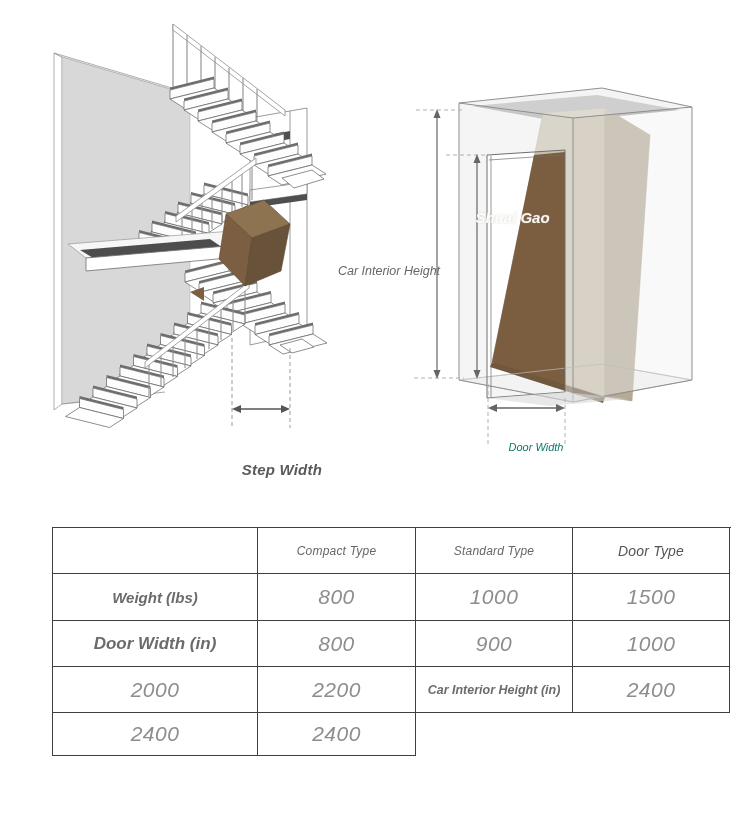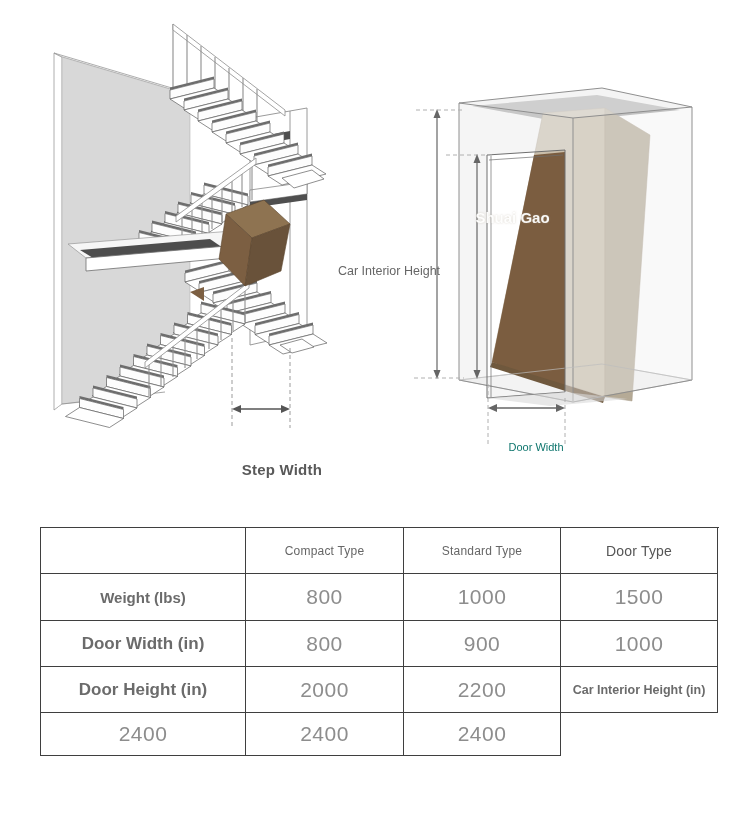--- a/index.html
+++ b/index.html
@@ -1,32 +1,32 @@
 <!DOCTYPE html>
 <html><head>
 <meta charset="utf-8">
 <style>
   html,body{margin:0;padding:0;background:#ffffff;}
   body{font-family:"Liberation Sans","DejaVu Sans",sans-serif;}
-  .stage{position:relative;width:750px;height:838px;background:#fff;overflow:hidden;}
+  .stage{position:relative;width:750px;height:838px;background:#fff;overflow:hidden;font-style:italic;}
   .illus-svg{position:absolute;top:0;}
   #stairs-svg{left:40px;width:340px;height:470px;}
   #elev-svg{left:400px;width:350px;height:470px;}
   .diagram-label{position:absolute;color:#666;}
   #step-width-label{left:214px;top:461px;width:108px;text-align:right;
     font-size:15px;font-weight:600;color:#595959;letter-spacing:.2px;}
   #car-height-label{left:330px;top:264px;width:118px;text-align:center;
     font-size:12.5px;color:#666;}
   #door-width-label{left:486px;top:441px;width:100px;text-align:center;
     font-size:11px;color:#0f766e;}
   #watermark{left:455px;top:209px;width:115px;text-align:center;
     font-size:15px;font-weight:700;color:rgba(255,255,255,.95);
     text-shadow:0 0 2px rgba(180,170,150,.5);}
   
-  .spec-table{position:absolute;left:40px;top:527px;width:678px;
+  .spec-table{position:absolute;left:52px;top:527px;width:678px;
     border-top:1px solid #3f3f3f;border-left:1px solid #3f3f3f;
     display:grid;grid-template-columns:205px 158px 157px 157px;
     grid-template-rows:46px 47px 46px 46px 43px;}
   .cell{border-right:1px solid #3f3f3f;border-bottom:1px solid #3f3f3f;
     display:flex;align-items:center;justify-content:center;background:#fff;}
   .head{font-size:12px;color:#666;letter-spacing:.2px;}
   .head-lg{font-size:14px;color:#555;}
   .rowlabel{font-weight:700;color:#6b6b6b;}
   .rl-lg{font-size:15px;}
   .rl-md{font-size:17px;}
@@ -240,21 +240,20 @@
     <div class="cell rowlabel rl-lg">Weight (lbs)</div>
     <div class="cell val">800</div>
     <div class="cell val">1000</div>
     <div class="cell val">1500</div>
 
     <div class="cell rowlabel rl-md">Door Width (in)</div>
     <div class="cell val">800</div>
     <div class="cell val">900</div>
     <div class="cell val">1000</div>
 
-    <div class="cell rowlabel rl-md">Door Height (in)</div>
     <div class="cell val">2000</div>
     <div class="cell val">2200</div>
 
     <div class="cell rowlabel rl-sm">Car Interior Height (in)</div>
     <div class="cell val">2400</div>
     <div class="cell val">2400</div>
     <div class="cell val">2400</div>
   </div>
 </div>
 

